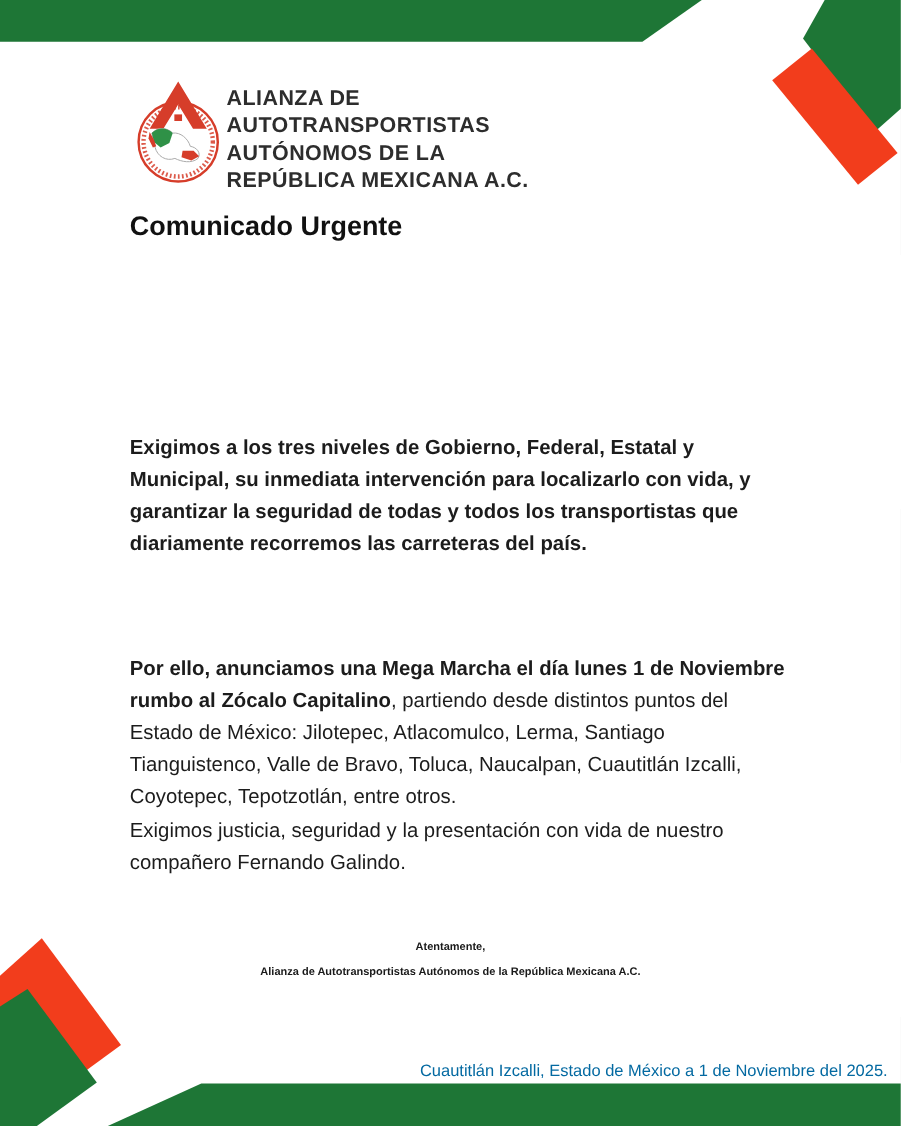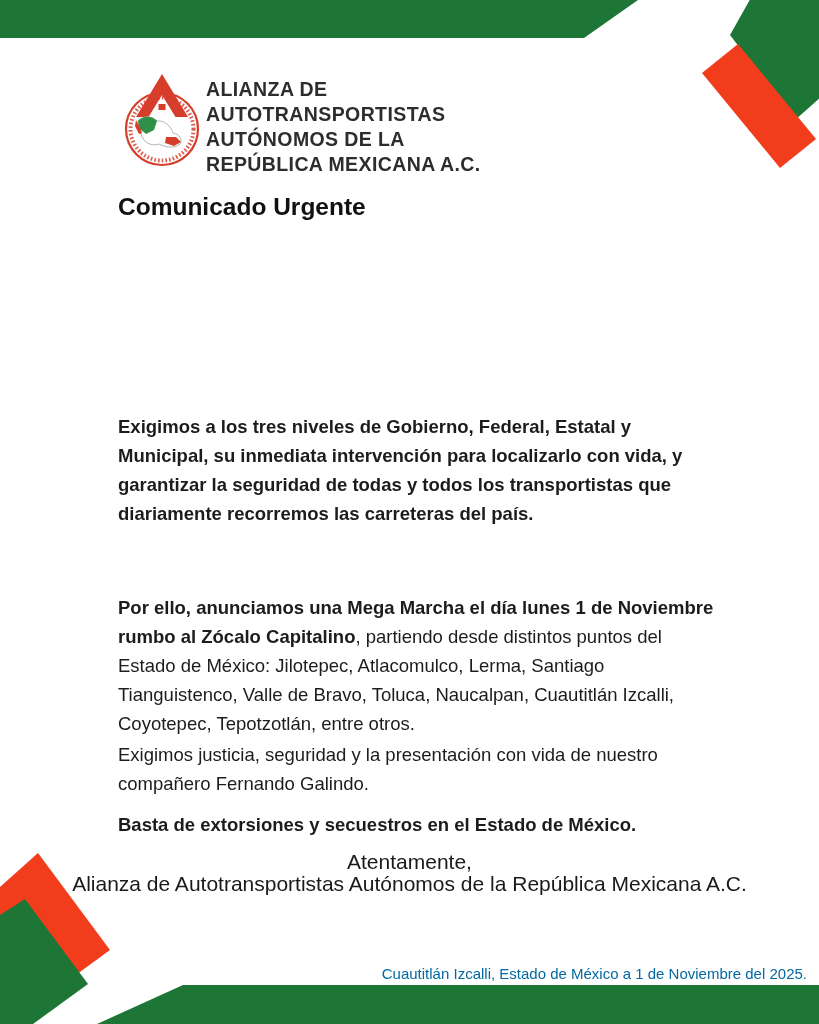--- a/index.html
+++ b/index.html
@@ -26,30 +26,30 @@
     position:absolute;left:118px;top:193px;
     font-weight:bold;font-size:24.5px;color:#111;
   }
 
   .para{
     position:absolute;left:118px;width:600px;
     font-size:18.5px;line-height:29px;color:#1c1c1c;
   }
   .para.bold{font-weight:bold;}
   .p1{top:237px;}
-  .p2{top:368px;margin-top:44px;}
+  .p2{top:348px;margin-top:44px;}
   .p3{top:476px;}
   .p4{top:574px;}
   .p5{top:721px;}
   .p6{top:791px;font-weight:bold;}
 
   .signature{
     position:absolute;left:0;right:0;top:851px;
-    text-align:center;font-weight:normal;
-    font-size:21px;line-height:22px;color:#1a1a1a;
+    text-align:center;font-weight:bold;
+    font-size:10px;line-height:22px;color:#1a1a1a;
   }
 
   .dateline{
     position:absolute;right:12px;top:965px;
     font-size:15px;color:#0369a1;
   }
 </style>
 </head>
 <body>
 
@@ -95,21 +95,20 @@
       <div>AUTOTRANSPORTISTAS</div>
       <div>AUTÓNOMOS DE LA</div>
       <div>REPÚBLICA MEXICANA A.C.</div>
     </div>
 
     <div class="doc-title">Comunicado Urgente</div>
 
     <p class="para bold p2">Exigimos a los tres niveles de Gobierno, Federal, Estatal y Municipal, su inmediata intervención para localizarlo con vida, y garantizar la seguridad de todas y todos los transportistas que diariamente recorremos las carreteras del país.</p>
     <p class="para p4"><b>Por ello, anunciamos una Mega Marcha el día lunes 1 de Noviembre rumbo al Zócalo Capitalino</b><span>, partiendo desde distintos puntos del Estado de México: Jilotepec, Atlacomulco, Lerma, Santiago Tianguistenco, Valle de Bravo, Toluca, Naucalpan, Cuautitlán Izcalli, Coyotepec, Tepotzotlán, entre otros.</span></p>
     <p class="para p5">Exigimos justicia, seguridad y la presentación con vida de nuestro compañero Fernando Galindo.</p>
-    <p class="para p6">Basta de extorsiones y secuestros en el Estado de México.</p>
 
     <div class="signature">
       <div>Atentamente,</div>
       <div>Alianza de Autotransportistas Autónomos de la República Mexicana A.C.</div>
     </div>
 
     <div class="dateline">Cuautitlán Izcalli, Estado de México a 1 de Noviembre del 2025.</div>
 
   </div>
 </div>

